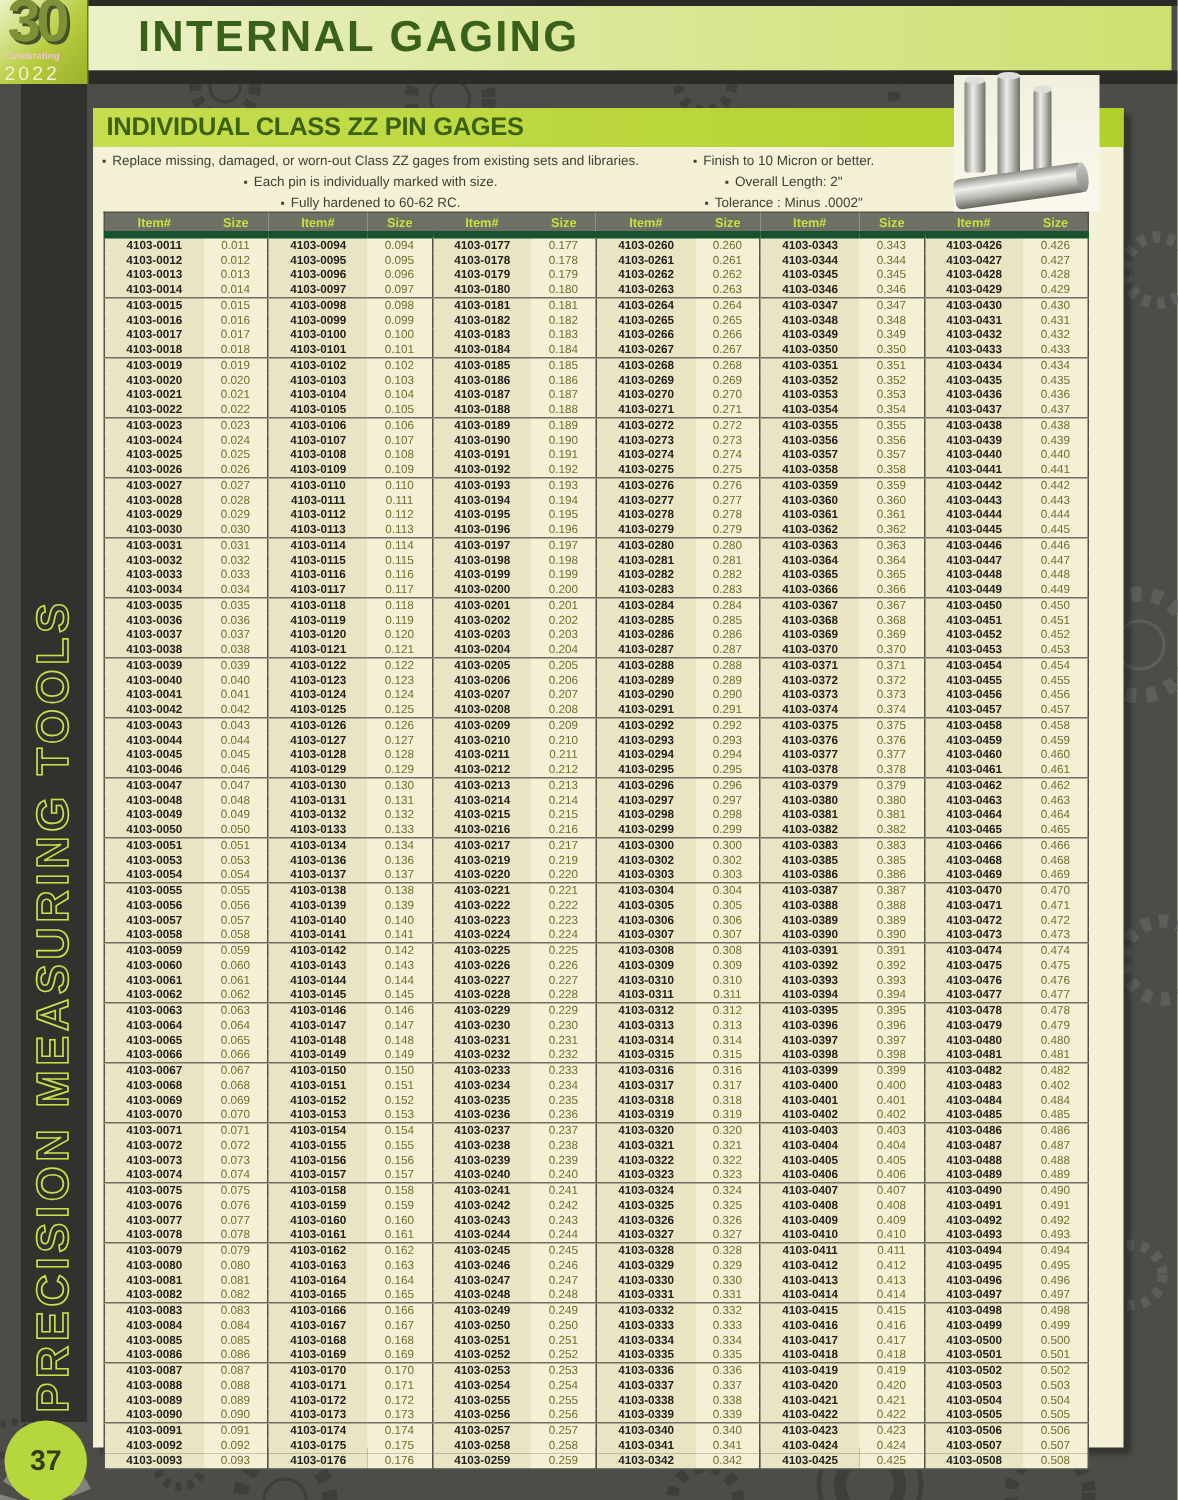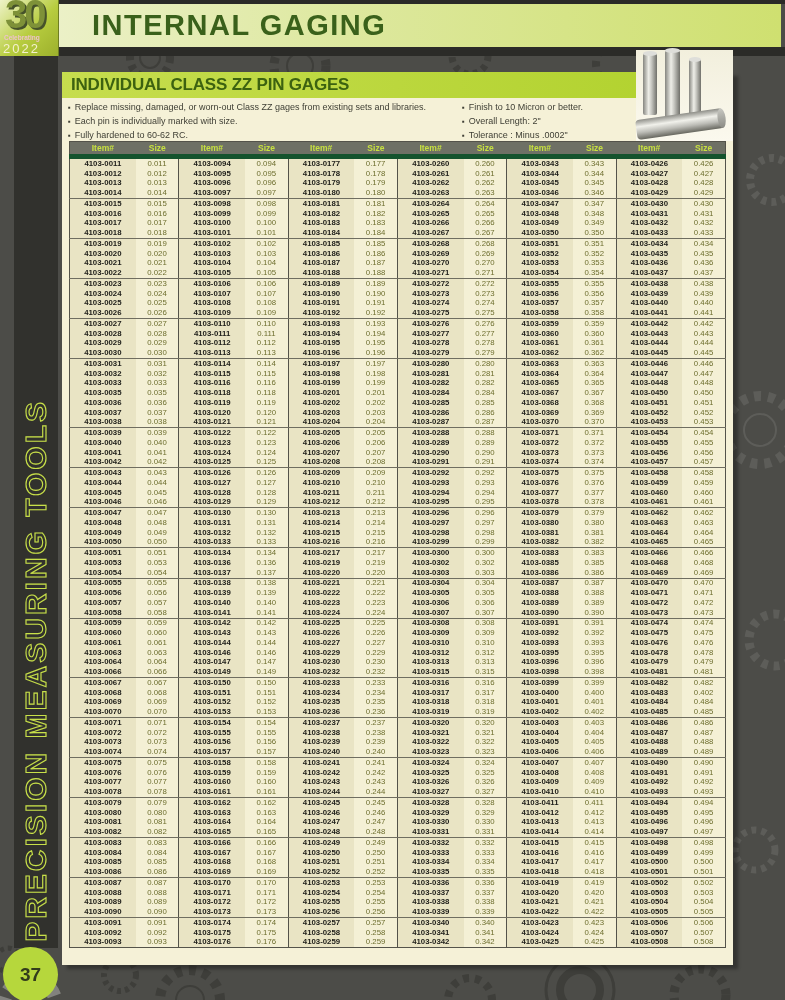--- a/index.html
+++ b/index.html
@@ -29,27 +29,27 @@
   .sidebar-text{position:absolute;bottom:6px;left:50%;transform:translateX(-50%) rotate(180deg);
                 writing-mode:vertical-rl;white-space:nowrap;font-size:30px;font-weight:bold;
                 letter-spacing:3px;color:transparent;-webkit-text-stroke:1.1px #c8e049;}
   @supports not (-webkit-text-stroke:1px #000){.sidebar-text{color:#c8e049;}}
   
   .page-circle{left:3px;top:947px;width:55px;height:55px;border-radius:50%;background:#b6d73c;
                z-index:5;display:flex;align-items:center;justify-content:center;
                font-size:19px;font-weight:bold;color:#333c1c;}
   
   .paper{left:62px;top:72px;width:671px;height:893px;background:#f5f1d7;z-index:2;
-         box-shadow:5px 4px 3px rgba(25,25,22,.45);}
+         box-shadow:5px 4px 3px rgba(25,25,22,.45);padding-left:16px;}
   .section-bar{position:absolute;left:0;top:0;width:100%;height:26px;
                background:linear-gradient(90deg,#c6dd4e,#b0d12c);}
   .section-title{line-height:26px;padding-left:9px;font-size:17px;font-weight:800;
                  letter-spacing:-.2px;color:#3c6210;}
   .intro{position:absolute;left:0;top:26px;width:100%;height:43px;}
-  ul.bullets{margin:0;padding:0;list-style:none;}
+  ul.bullets{margin:0;padding:0;list-style:none;text-align:center;}
   ul.bullets li{font-size:9px;line-height:12.8px;color:#3f3f35;}
   ul.bullets li::before{content:"▪";font-size:8px;margin-right:4px;color:#3f3f35;}
   .bullets-left{position:absolute;left:6px;top:3px;}
   .bullets-right{position:absolute;left:400px;top:3px;}
   
   .photo{left:636px;top:50px;width:97px;height:91px;z-index:4;
          background:linear-gradient(180deg,#f2efdd,#fbf9ee);}
   .pin{position:absolute;background:linear-gradient(90deg,#85857f,#eeeee8 40%,#c9c9c3 60%,#70706a);
        border-radius:3px 3px 2px 2px;}
   .pin::before{content:"";position:absolute;top:-2px;left:0;right:0;height:5px;border-radius:50%;background:#dededa;}
@@ -484,20 +484,34 @@
           <td class="c-size">0.116</td>
           <td class="c-item">4103-0199</td>
           <td class="c-size">0.199</td>
           <td class="c-item">4103-0282</td>
           <td class="c-size">0.282</td>
           <td class="c-item">4103-0365</td>
           <td class="c-size">0.365</td>
           <td class="c-item">4103-0448</td>
           <td class="c-size">0.448</td>
         </tr>
+        <tr class="group-end">
+          <td class="c-item">4103-0034</td>
+          <td class="c-size">0.034</td>
+          <td class="c-item">4103-0117</td>
+          <td class="c-size">0.117</td>
+          <td class="c-item">4103-0200</td>
+          <td class="c-size">0.200</td>
+          <td class="c-item">4103-0283</td>
+          <td class="c-size">0.283</td>
+          <td class="c-item">4103-0366</td>
+          <td class="c-size">0.366</td>
+          <td class="c-item">4103-0449</td>
+          <td class="c-size">0.449</td>
+        </tr>
         <tr>
           <td class="c-item">4103-0035</td>
           <td class="c-size">0.035</td>
           <td class="c-item">4103-0118</td>
           <td class="c-size">0.118</td>
           <td class="c-item">4103-0201</td>
           <td class="c-size">0.201</td>
           <td class="c-item">4103-0284</td>
           <td class="c-size">0.284</td>
           <td class="c-item">4103-0367</td>
@@ -848,20 +862,34 @@
           <td class="c-size">0.144</td>
           <td class="c-item">4103-0227</td>
           <td class="c-size">0.227</td>
           <td class="c-item">4103-0310</td>
           <td class="c-size">0.310</td>
           <td class="c-item">4103-0393</td>
           <td class="c-size">0.393</td>
           <td class="c-item">4103-0476</td>
           <td class="c-size">0.476</td>
         </tr>
+        <tr class="group-end">
+          <td class="c-item">4103-0062</td>
+          <td class="c-size">0.062</td>
+          <td class="c-item">4103-0145</td>
+          <td class="c-size">0.145</td>
+          <td class="c-item">4103-0228</td>
+          <td class="c-size">0.228</td>
+          <td class="c-item">4103-0311</td>
+          <td class="c-size">0.311</td>
+          <td class="c-item">4103-0394</td>
+          <td class="c-size">0.394</td>
+          <td class="c-item">4103-0477</td>
+          <td class="c-size">0.477</td>
+        </tr>
         <tr>
           <td class="c-item">4103-0063</td>
           <td class="c-size">0.063</td>
           <td class="c-item">4103-0146</td>
           <td class="c-size">0.146</td>
           <td class="c-item">4103-0229</td>
           <td class="c-size">0.229</td>
           <td class="c-item">4103-0312</td>
           <td class="c-size">0.312</td>
           <td class="c-item">4103-0395</td>
@@ -875,20 +903,34 @@
           <td class="c-item">4103-0147</td>
           <td class="c-size">0.147</td>
           <td class="c-item">4103-0230</td>
           <td class="c-size">0.230</td>
           <td class="c-item">4103-0313</td>
           <td class="c-size">0.313</td>
           <td class="c-item">4103-0396</td>
           <td class="c-size">0.396</td>
           <td class="c-item">4103-0479</td>
           <td class="c-size">0.479</td>
+        </tr>
+        <tr>
+          <td class="c-item">4103-0065</td>
+          <td class="c-size">0.065</td>
+          <td class="c-item">4103-0148</td>
+          <td class="c-size">0.148</td>
+          <td class="c-item">4103-0231</td>
+          <td class="c-size">0.231</td>
+          <td class="c-item">4103-0314</td>
+          <td class="c-size">0.314</td>
+          <td class="c-item">4103-0397</td>
+          <td class="c-size">0.397</td>
+          <td class="c-item">4103-0480</td>
+          <td class="c-size">0.480</td>
         </tr>
         <tr class="group-end">
           <td class="c-item">4103-0066</td>
           <td class="c-size">0.066</td>
           <td class="c-item">4103-0149</td>
           <td class="c-size">0.149</td>
           <td class="c-item">4103-0232</td>
           <td class="c-size">0.232</td>
           <td class="c-item">4103-0315</td>
           <td class="c-size">0.315</td>

